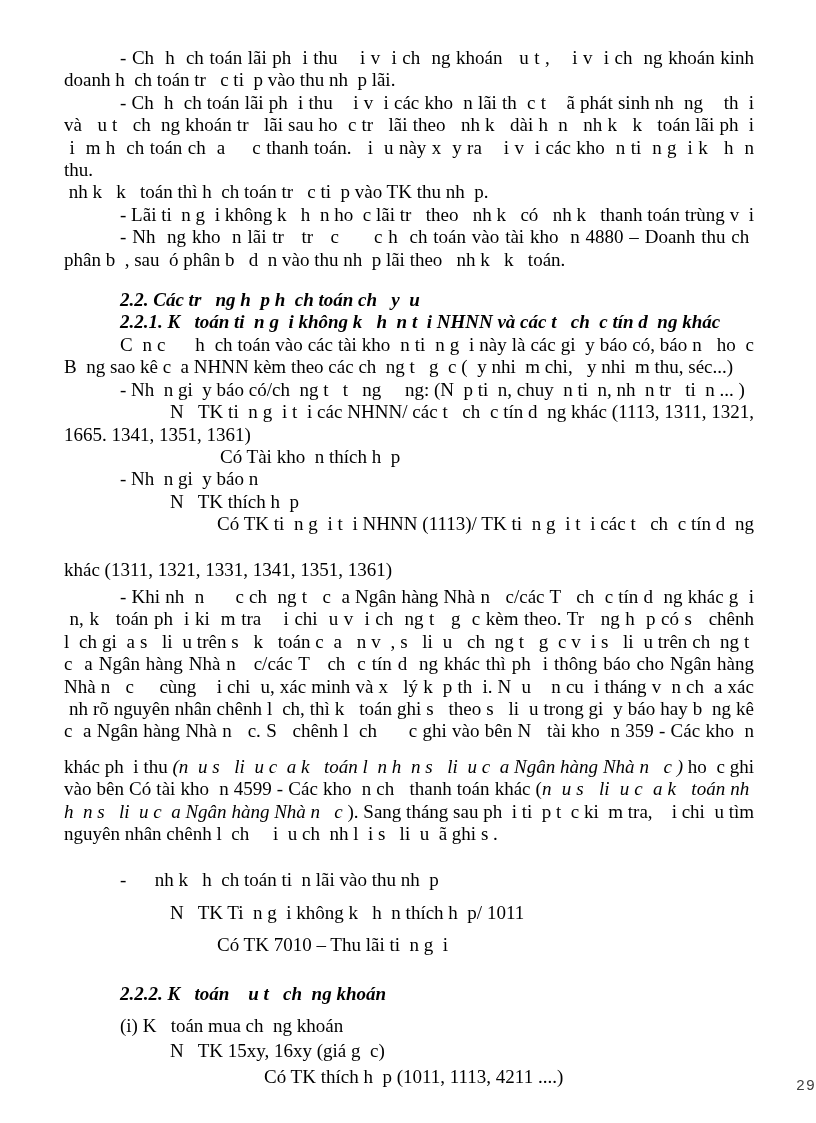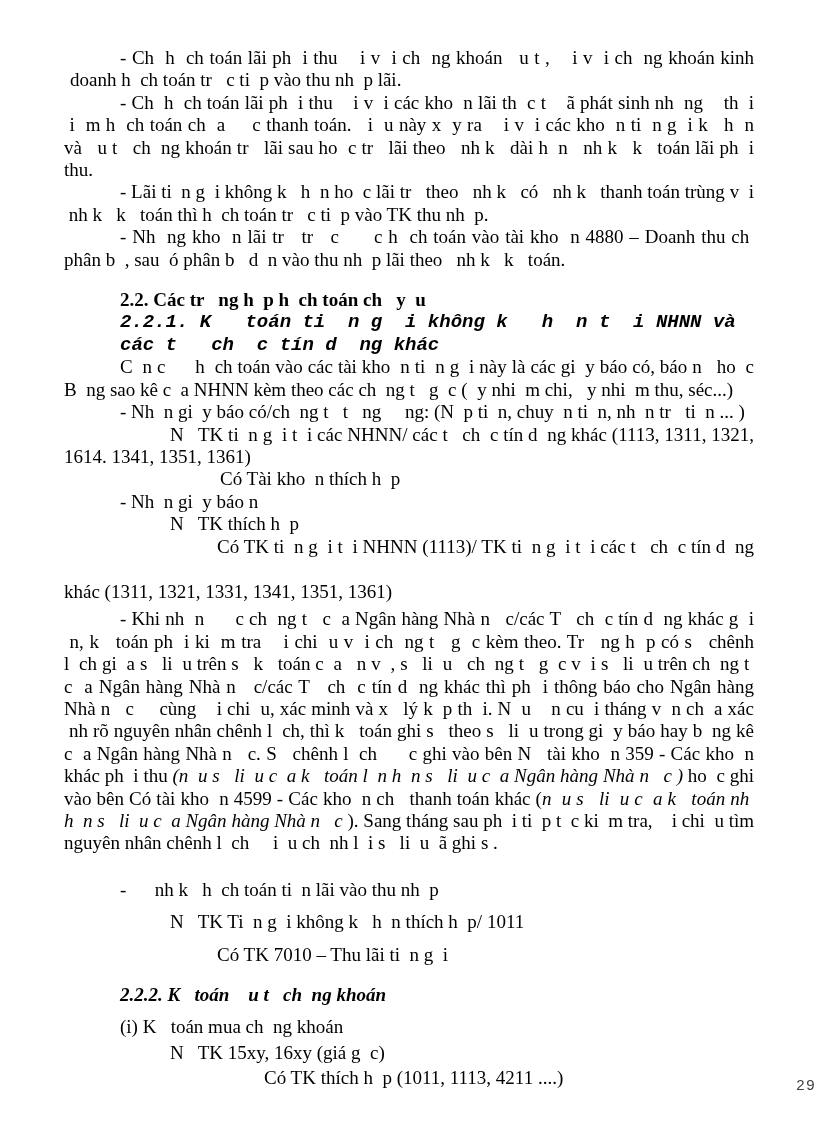--- a/index.html
+++ b/index.html
@@ -23,76 +23,76 @@
     line-height: 22.4px;
     min-height: 22.4px;
     white-space: pre-wrap;
     text-align: left;
     hyphens: none;
   }
   .ln.just {
     text-align: justify;
     text-align-last: justify;
   }
-  .ln.b  { font-weight: bold; }
+  .ln.b  { font-weight: bold; font-style: italic; }
   .ln.bi { font-weight: bold; font-style: italic; }
   .it    { font-style: italic; }
   .footer {
     position: absolute;
     top: 1076px;
     left: 0;
     width: 100%;
     text-align: right;
     font-family: "Liberation Sans", sans-serif;
     font-size: 15px;
     color: #3f3f3f;
     letter-spacing: 1.5px;
   }
 </style>
 </head>
 <body>
 
 <div class="doc">
   <div id="content">
       <div class="ln just" style="padding-left: 56px;">- Ch  h  ch toán lãi ph  i thu    i v  i ch  ng khoán   u t ,    i v  i ch  ng khoán kinh</div>
-      <div class="ln" style="padding-left: 0px; margin-left: 6px;">doanh h  ch toán tr   c ti  p vào thu nh  p lãi.</div>
+      <div class="ln" style="padding-left: 0px;">doanh h  ch toán tr   c ti  p vào thu nh  p lãi.</div>
       <div class="ln just" style="padding-left: 56px;">- Ch  h  ch toán lãi ph  i thu    i v  i các kho  n lãi th  c t    ã phát sinh nh  ng    th  i</div>
+      <div class="ln just" style="padding-left: 0px;">và   u t   ch  ng khoán tr   lãi sau ho  c tr   lãi theo   nh k   dài h  n   nh k   k   toán lãi ph  i</div>
       <div class="ln just" style="padding-left: 0px;"> i  m h  ch toán ch  a     c thanh toán.   i  u này x  y ra    i v  i các kho  n ti  n g  i k   h  n</div>
-      <div class="ln just" style="padding-left: 0px;">và   u t   ch  ng khoán tr   lãi sau ho  c tr   lãi theo   nh k   dài h  n   nh k   k   toán lãi ph  i</div>
       <div class="ln" style="padding-left: 0px;">thu.</div>
+      <div class="ln" style="padding-left: 0px;"> nh k   k   toán thì h  ch toán tr   c ti  p vào TK thu nh  p.</div>
       <div class="ln just" style="padding-left: 56px;">- Lãi ti  n g  i không k   h  n ho  c lãi tr   theo   nh k   có   nh k   thanh toán trùng v  i</div>
-      <div class="ln" style="padding-left: 0px;"> nh k   k   toán thì h  ch toán tr   c ti  p vào TK thu nh  p.</div>
       <div class="ln just" style="padding-left: 56px;">- Nh  ng kho  n lãi tr   tr   c      c h  ch toán vào tài kho  n 4880 – Doanh thu ch </div>
       <div class="ln" style="padding-left: 0px;">phân b  , sau  ó phân b   d  n vào thu nh  p lãi theo   nh k   k   toán.</div>
       <div class="ln b" style="padding-left: 56px; margin-top: 18px;">2.2. Các tr   ng h  p h  ch toán ch   y  u</div>
-      <div class="ln bi" style="padding-left: 56px; font-family: Liberation Mono, monospace;">2.2.1. K   toán ti  n g  i không k   h  n t  i NHNN và các t   ch  c tín d  ng khác</div>
+      <div class="ln bi" style="padding-left: 56px;">2.2.1. K   toán ti  n g  i không k   h  n t  i NHNN và các t   ch  c tín d  ng khác</div>
       <div class="ln just" style="padding-left: 56px;">C  n c      h  ch toán vào các tài kho  n ti  n g  i này là các gi  y báo có, báo n   ho  c</div>
       <div class="ln" style="padding-left: 0px;">B  ng sao kê c  a NHNN kèm theo các ch  ng t   g  c (  y nhi  m chi,   y nhi  m thu, séc...)</div>
       <div class="ln" style="padding-left: 56px;">- Nh  n gi  y báo có/ch  ng t   t   ng     ng: (N  p ti  n, chuy  n ti  n, nh  n tr   ti  n ... )</div>
       <div class="ln just" style="padding-left: 106px;">N   TK ti  n g  i t  i các NHNN/ các t   ch  c tín d  ng khác (1113, 1311, 1321,</div>
-      <div class="ln" style="padding-left: 0px;">1614. 1341, 1351, 1361)</div>
+      <div class="ln" style="padding-left: 0px;">1665. 1341, 1351, 1361)</div>
       <div class="ln" style="padding-left: 156px;">Có Tài kho  n thích h  p</div>
       <div class="ln" style="padding-left: 56px;">- Nh  n gi  y báo n </div>
       <div class="ln" style="padding-left: 106px;">N   TK thích h  p</div>
       <div class="ln just" style="padding-left: 153px;">Có TK ti  n g  i t  i NHNN (1113)/ TK ti  n g  i t  i các t   ch  c tín d  ng</div>
       <div class="ln" style="padding-left: 0px; margin-top: 23px;">khác (1311, 1321, 1331, 1341, 1351, 1361)</div>
       <div class="ln just" style="padding-left: 56px; margin-top: 5px;">- Khi nh  n      c ch  ng t   c  a Ngân hàng Nhà n   c/các T   ch  c tín d  ng khác g  i</div>
       <div class="ln just" style="padding-left: 0px;"> n, k   toán ph  i ki  m tra    i chi  u v  i ch  ng t   g  c kèm theo. Tr   ng h  p có s   chênh</div>
       <div class="ln just" style="padding-left: 0px;">l  ch gi  a s   li  u trên s   k   toán c  a   n v  , s   li  u   ch  ng t   g  c v  i s   li  u trên ch  ng t </div>
       <div class="ln just" style="padding-left: 0px;">c  a Ngân hàng Nhà n   c/các T   ch  c tín d  ng khác thì ph  i thông báo cho Ngân hàng</div>
       <div class="ln just" style="padding-left: 0px;">Nhà n   c     cùng    i chi  u, xác minh và x   lý k  p th  i. N  u    n cu  i tháng v  n ch  a xác</div>
       <div class="ln just" style="padding-left: 0px;"> nh rõ nguyên nhân chênh l  ch, thì k   toán ghi s   theo s   li  u trong gi  y báo hay b  ng kê</div>
       <div class="ln just" style="padding-left: 0px;">c  a Ngân hàng Nhà n   c. S   chênh l  ch      c ghi vào bên N   tài kho  n 359 - Các kho  n</div>
-      <div class="ln just" style="padding-left: 0px;"><span>khác ph  i thu </span><span class="it">(n  u s   li  u c  a k   toán l  n h  n s   li  u c  a Ngân hàng Nhà n   c )</span><span> ho  c ghi</span></div>
+      <div class="ln just" style="padding-left: 0px; margin-top: 13px;"><span>khác ph  i thu </span><span class="it">(n  u s   li  u c  a k   toán l  n h  n s   li  u c  a Ngân hàng Nhà n   c )</span><span> ho  c ghi</span></div>
       <div class="ln just" style="padding-left: 0px;"><span>vào bên Có tài kho  n 4599 - Các kho  n ch   thanh toán khác (</span><span class="it">n  u s   li  u c  a k   toán nh </span></div>
       <div class="ln just" style="padding-left: 0px;"><span class="it">h  n s   li  u c  a Ngân hàng Nhà n   c</span><span> ). Sang tháng sau ph  i ti  p t  c ki  m tra,    i chi  u tìm</span></div>
       <div class="ln" style="padding-left: 0px;">nguyên nhân chênh l  ch     i  u ch  nh l  i s   li  u  ã ghi s .</div>
       <div class="ln" style="padding-left: 56px; margin-top: 24px;">-      nh k   h  ch toán ti  n lãi vào thu nh  p</div>
       <div class="ln" style="padding-left: 106px; margin-top: 10px;">N   TK Ti  n g  i không k   h  n thích h  p/ 1011</div>
       <div class="ln" style="padding-left: 153px; margin-top: 10px;">Có TK 7010 – Thu lãi ti  n g  i</div>
-      <div class="ln bi" style="padding-left: 56px; margin-top: 18px;">2.2.2. K   toán    u t   ch  ng khoán</div>
+      <div class="ln bi" style="padding-left: 56px; margin-top: 26px;">2.2.2. K   toán    u t   ch  ng khoán</div>
       <div class="ln" style="padding-left: 56px; margin-top: 10px;">(i) K   toán mua ch  ng khoán</div>
       <div class="ln" style="padding-left: 106px; margin-top: 3px;">N   TK 15xy, 16xy (giá g  c)</div>
       <div class="ln" style="padding-left: 200px; margin-top: 3px;">Có TK thích h  p (1011, 1113, 4211 ....)</div>
     </div>
 </div>
 
 <div class="footer">29</div>
 
 </body></html>

